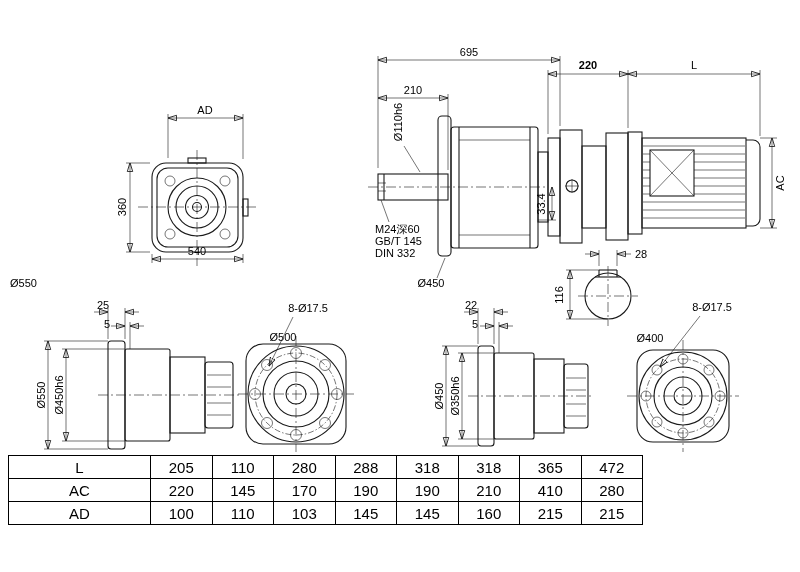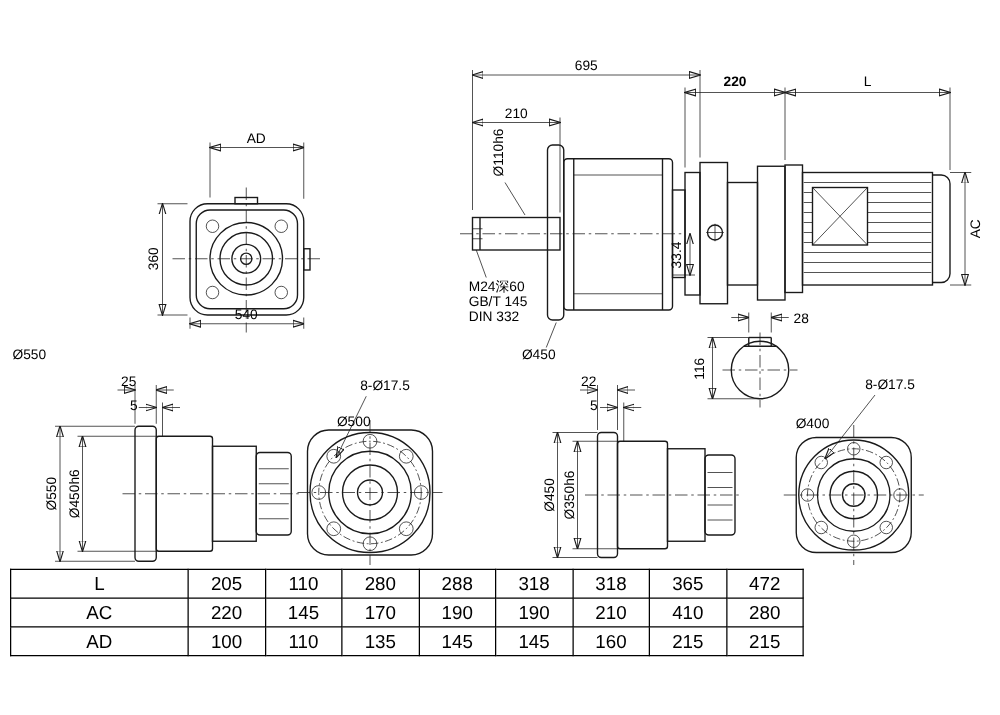--- a/index.html
+++ b/index.html
@@ -313,21 +313,21 @@
         <td>190</td>
         <td>190</td>
         <td>210</td>
         <td>410</td>
         <td>280</td>
       </tr>
       <tr>
         <td>AD</td>
         <td>100</td>
         <td>110</td>
-        <td>135</td>
+        <td>103</td>
         <td>145</td>
         <td>145</td>
         <td>160</td>
         <td>215</td>
         <td>215</td>
       </tr>
     </tbody>
   </table>
 
 </div>

